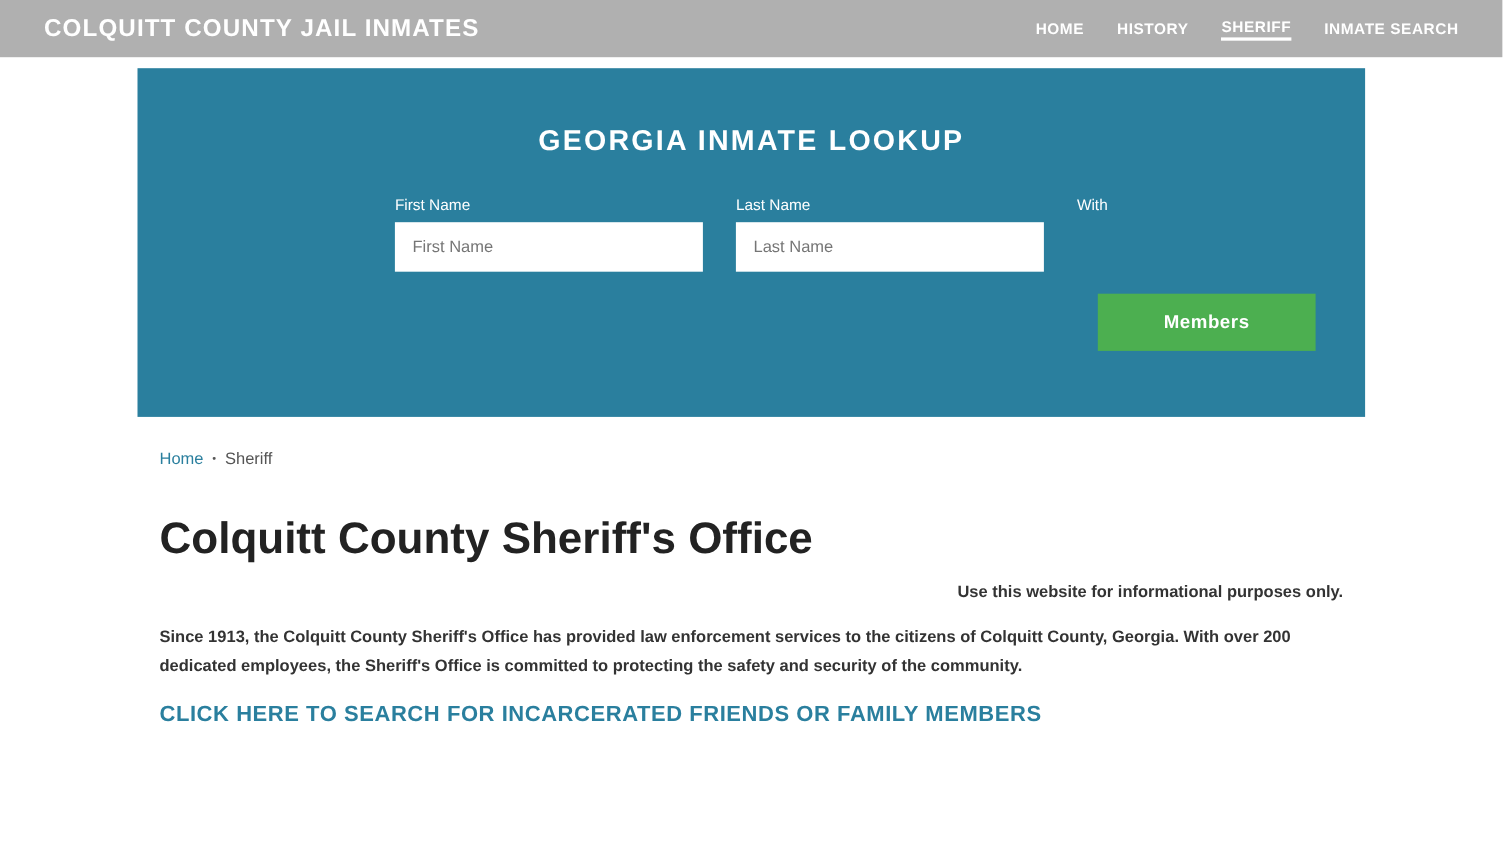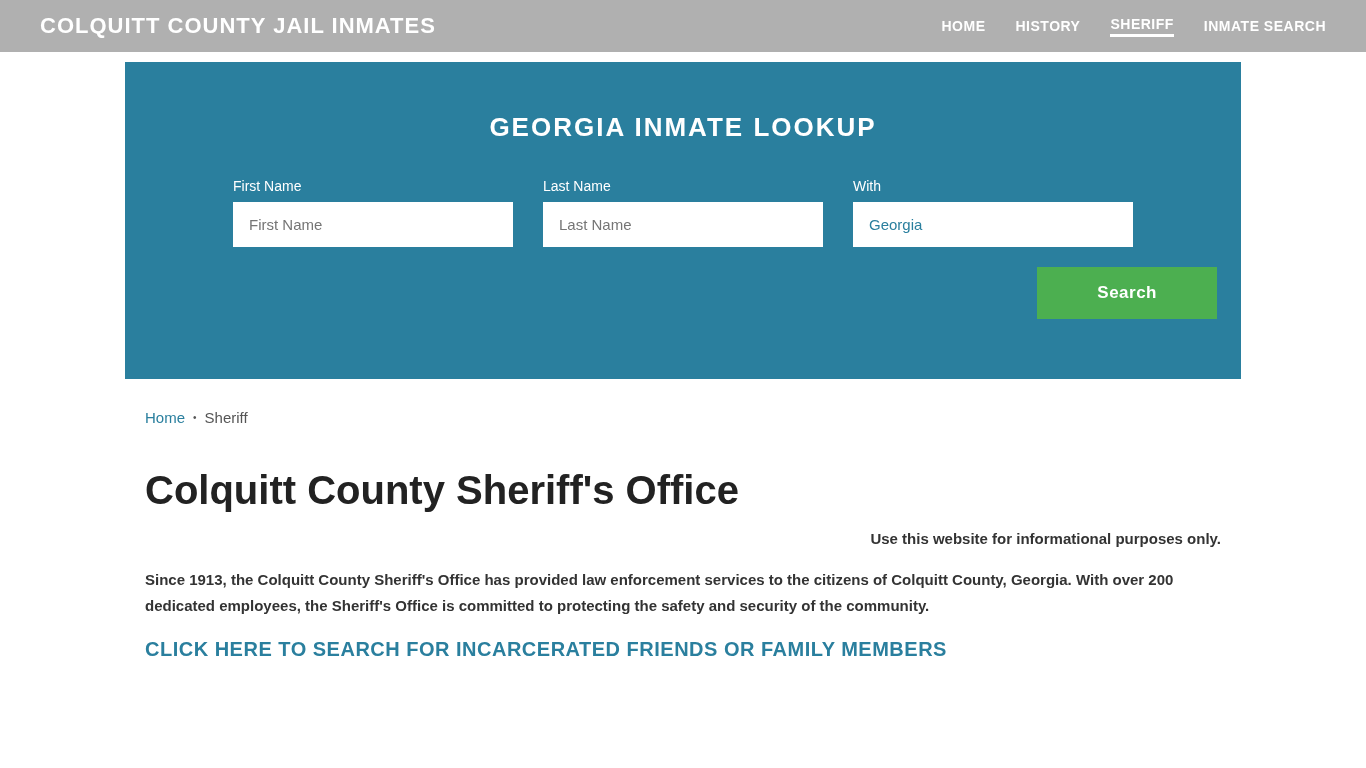--- a/index.html
+++ b/index.html
@@ -49,21 +49,21 @@
     }
 
     .nav-item.active {
       border-bottom: 3px solid #fff;
       padding-bottom: 2px;
     }
 
     
     .search-banner {
       background: #2a7f9e;
-      padding: 50px 24px 60px;
+      padding: 50px 45px 60px;
       margin: 0 125px;
       margin-top: 10px;
     }
 
     .banner-title {
       text-align: center;
       color: #fff;
       font-size: 26px;
       font-weight: 700;
       letter-spacing: 2px;
@@ -208,24 +208,23 @@
       <div class="form-group">
         <label class="form-label">First Name</label>
         <input class="form-input" type="text" placeholder="First Name" style="">
       </div>
       <div class="form-group">
         <label class="form-label">Last Name</label>
         <input class="form-input" type="text" placeholder="Last Name" style="">
       </div>
       <div class="form-group">
         <label class="form-label">With</label>
-        <input class="form-input state-input" type="text" value="Georgia" style="">
       </div>
     </div>
-    <button class="search-btn" type="submit">Search</button>
+    <button class="search-btn" type="submit">Members</button>
   </form>
 </section>
 
 <main class="content">
   <nav class="breadcrumb">
     <a class="breadcrumb-home">Home</a>
     <span class="breadcrumb-dot">•</span>
     <span class="breadcrumb-current">Sheriff</span>
   </nav>
 

